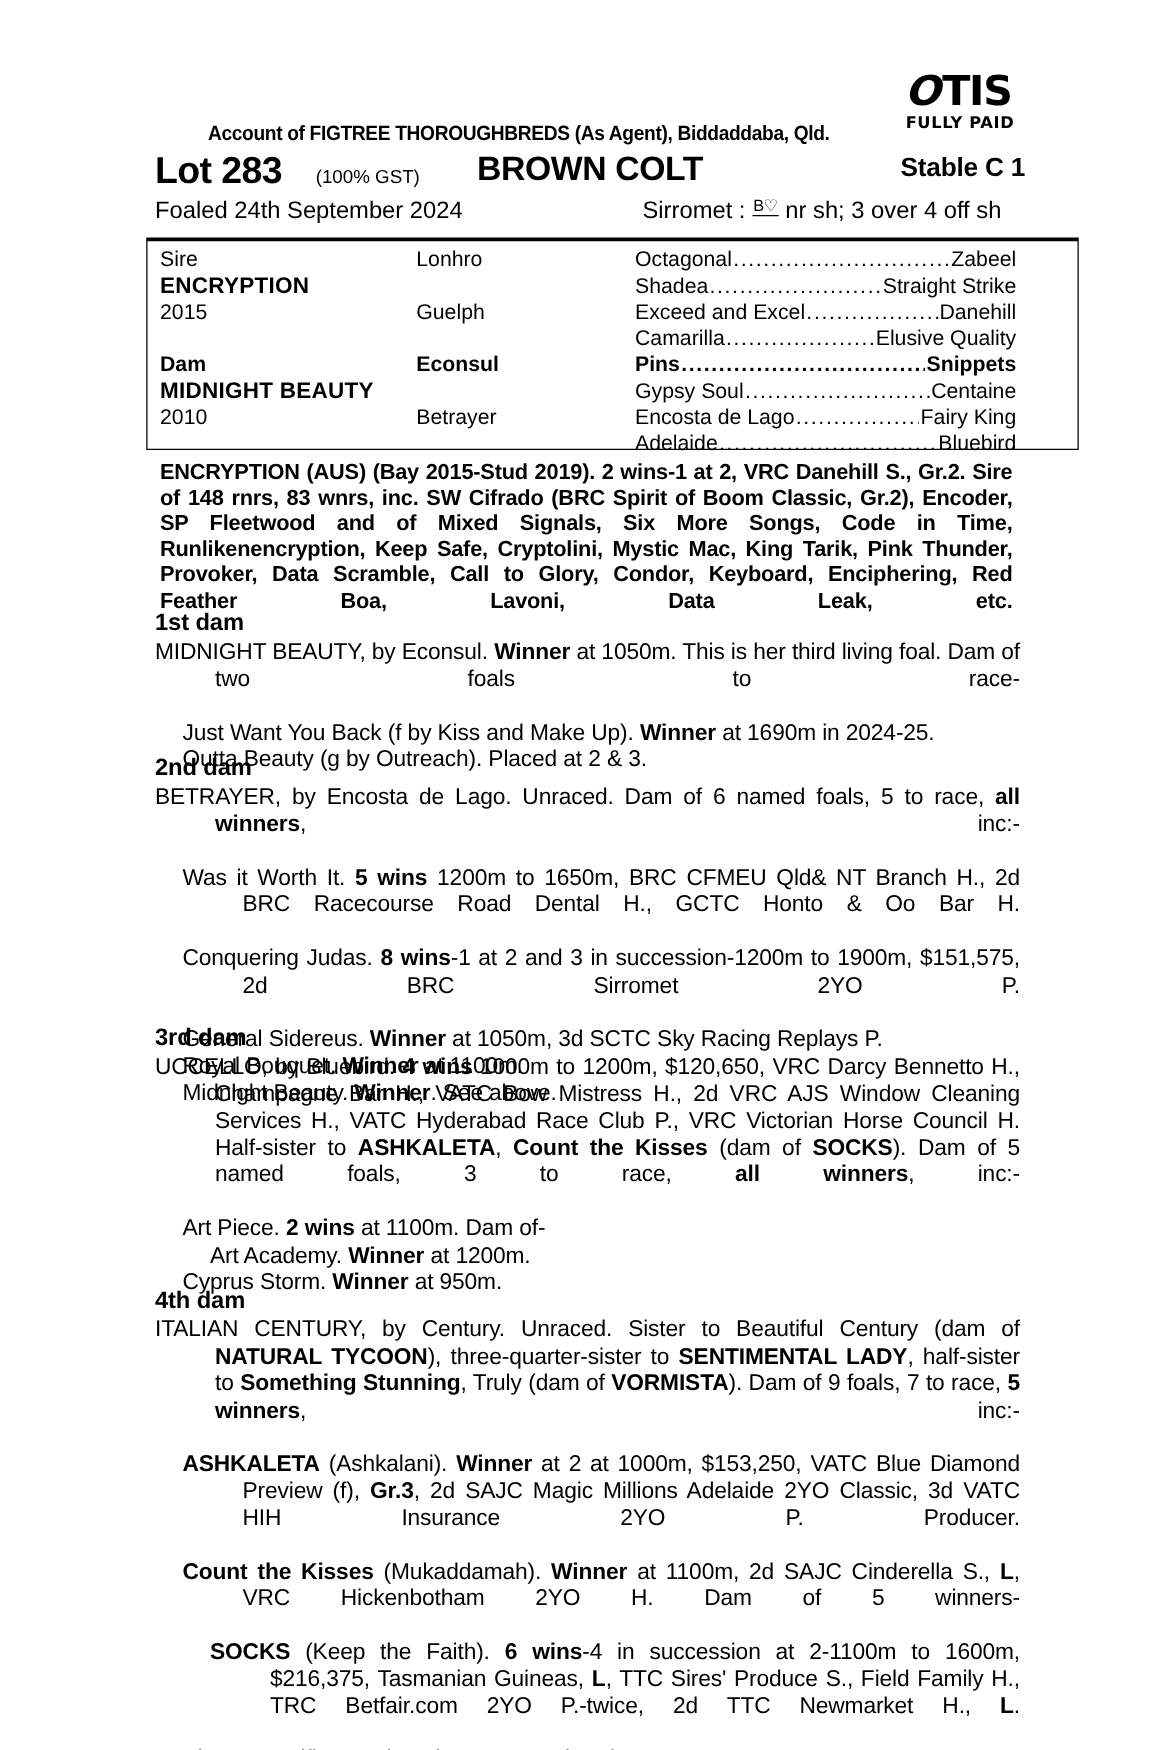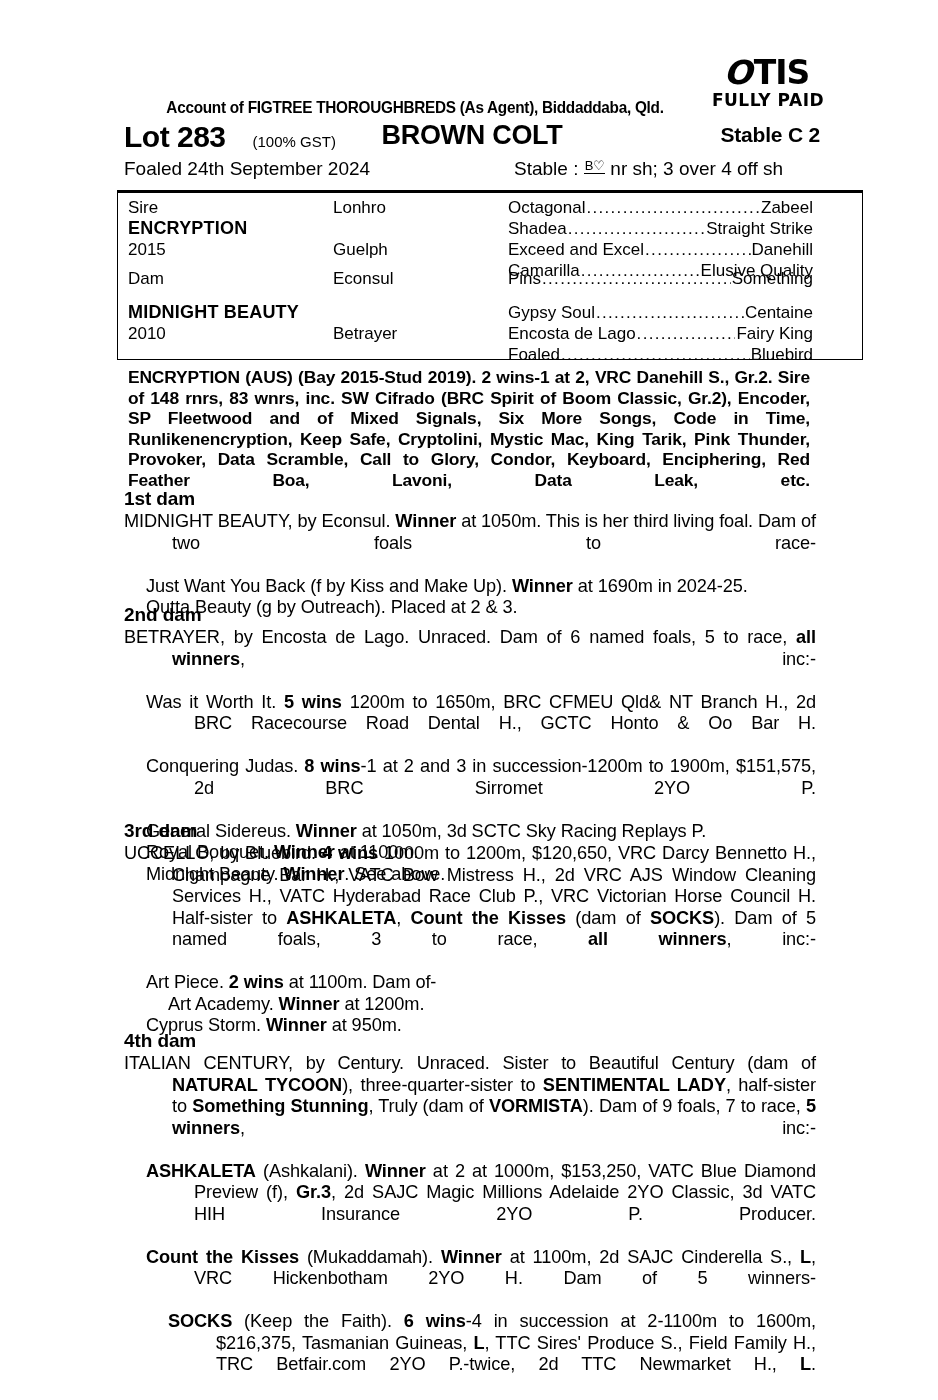--- a/index.html
+++ b/index.html
@@ -39,21 +39,21 @@
     display: block;
   }
   .logo-o {
     display: inline-block;
     font-style: italic;
     transform: skewX(-6deg);
   }
   .logo-sub {
     font-family: "DejaVu Sans", sans-serif;
     font-weight: bold;
-    font-size: 17px;
+    font-size: 13px;
     letter-spacing: 0.5px;
     line-height: 1;
     display: block;
     margin-top: 3px;
   }
 
   
   .account-line {
     position: absolute;
     left: 0;
@@ -254,26 +254,26 @@
   <div class="logo-block">
     <span class="logo-word"><span class="logo-o">O</span><span>TIS</span></span>
     <span class="logo-sub">FULLY PAID</span>
   </div>
 
   <div class="account-line">Account of FIGTREE THOROUGHBREDS (As Agent), Biddaddaba, Qld.</div>
 
   <div class="title-row">
     <div class="lot-label"><span>Lot 283</span><span class="gst-label">(100% GST)</span></div>
     <div class="colour-label">BROWN COLT</div>
-    <div class="stable-label">Stable C 2</div>
+    <div class="stable-label">Stable C 1</div>
   </div>
 
   <div class="subtitle-row">
     <div class="foaled-label">Foaled 24th September 2024</div>
-    <div class="branded-wrap"><span>Stable : </span><span class="brand-glyph">B♡</span><span> nr sh; 3 over 4 off sh</span></div>
+    <div class="branded-wrap"><span>Sirromet : </span><span class="brand-glyph">B♡</span><span> nr sh; 3 over 4 off sh</span></div>
   </div>
 
   <div class="ped-table" id="ped-table">
       <div class="ped-row" style="top: 4px;">
         <div class="ped-c1">Sire</div>
         <div class="ped-c2">Lonhro</div>
         <div class="ped-c3">
           <span class="gp-left">Octagonal</span>
           <span class="gp-dots">........................................................................................................................................................................................................</span>
           <span class="gp-right">Zabeel</span>
@@ -299,27 +299,27 @@
       </div>
       <div class="ped-row" style="top: 67px;">
         <div class="ped-c1"></div>
         <div class="ped-c2"></div>
         <div class="ped-c3">
           <span class="gp-left">Camarilla</span>
           <span class="gp-dots">........................................................................................................................................................................................................</span>
           <span class="gp-right">Elusive Quality</span>
         </div>
       </div>
-      <div class="ped-row" style="top: 75px;">
+      <div class="ped-row" style="top: 88px; font-weight: bold;">
         <div class="ped-c1">Dam</div>
         <div class="ped-c2">Econsul</div>
         <div class="ped-c3">
           <span class="gp-left">Pins</span>
           <span class="gp-dots">........................................................................................................................................................................................................</span>
-          <span class="gp-right">Something</span>
+          <span class="gp-right">Snippets</span>
         </div>
       </div>
       <div class="ped-row" style="top: 109px;">
         <div class="ped-c1 bold">MIDNIGHT BEAUTY</div>
         <div class="ped-c2"></div>
         <div class="ped-c3">
           <span class="gp-left">Gypsy Soul</span>
           <span class="gp-dots">........................................................................................................................................................................................................</span>
           <span class="gp-right">Centaine</span>
         </div>
@@ -330,21 +330,21 @@
         <div class="ped-c3">
           <span class="gp-left">Encosta de Lago</span>
           <span class="gp-dots">........................................................................................................................................................................................................</span>
           <span class="gp-right">Fairy King</span>
         </div>
       </div>
       <div class="ped-row" style="top: 151px;">
         <div class="ped-c1"></div>
         <div class="ped-c2"></div>
         <div class="ped-c3">
-          <span class="gp-left">Foaled</span>
+          <span class="gp-left">Adelaide</span>
           <span class="gp-dots">........................................................................................................................................................................................................</span>
           <span class="gp-right">Bluebird</span>
         </div>
       </div>
     </div>
 
   <div class="sire-desc" id="sire-desc">ENCRYPTION (AUS) (Bay 2015-Stud 2019). 2 wins-1 at 2, VRC Danehill S., Gr.2. Sire of 148 rnrs, 83 wnrs, inc. SW Cifrado (BRC Spirit of Boom Classic, Gr.2), Encoder, SP Fleetwood and of Mixed Signals, Six More Songs, Code in Time, Runlikenencryption, Keep Safe, Cryptolini, Mystic Mac, King Tarik, Pink Thunder, Provoker, Data Scramble, Call to Glory, Condor, Keyboard, Enciphering, Red Feather Boa, Lavoni, Data Leak, etc.</div>
 
   <div class="dam-section" id="s1">
     <div class="dam-head">1st dam</div>

